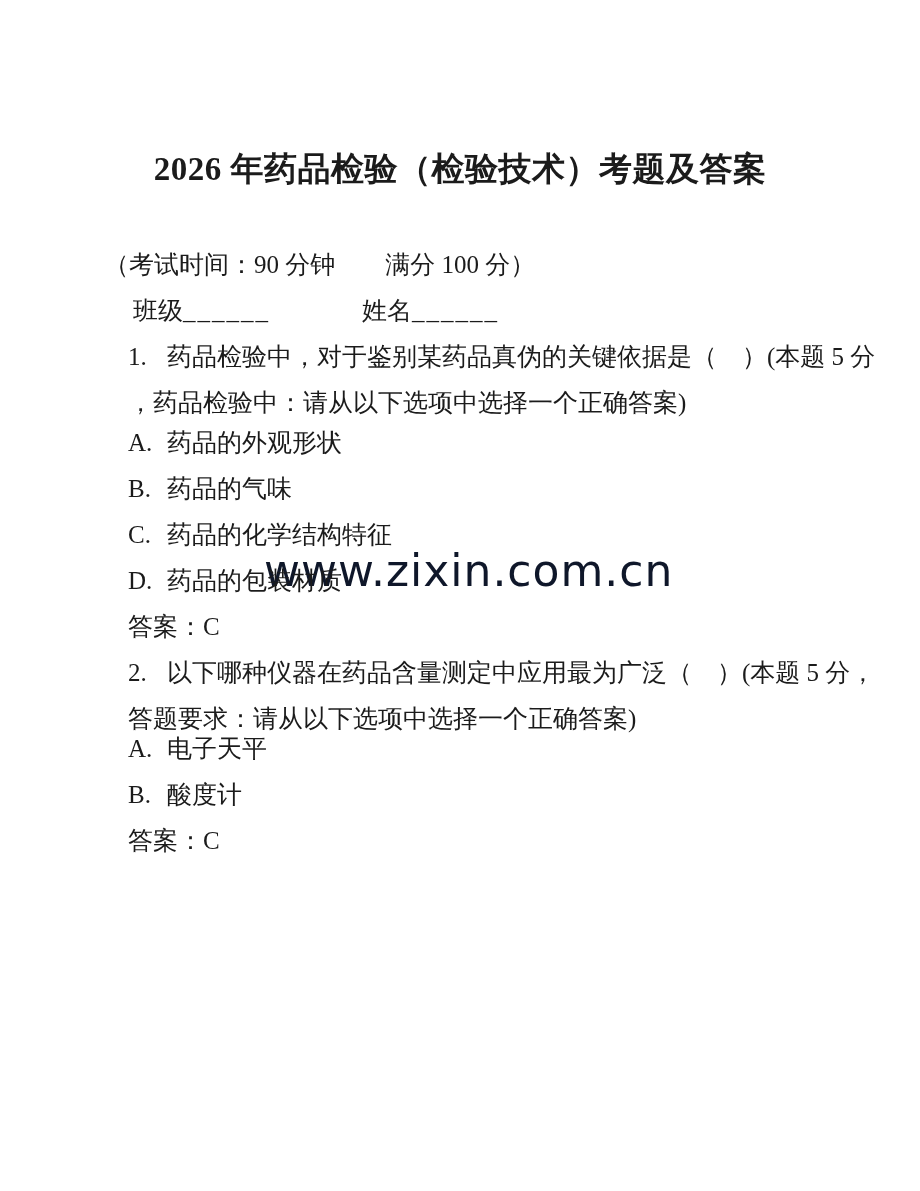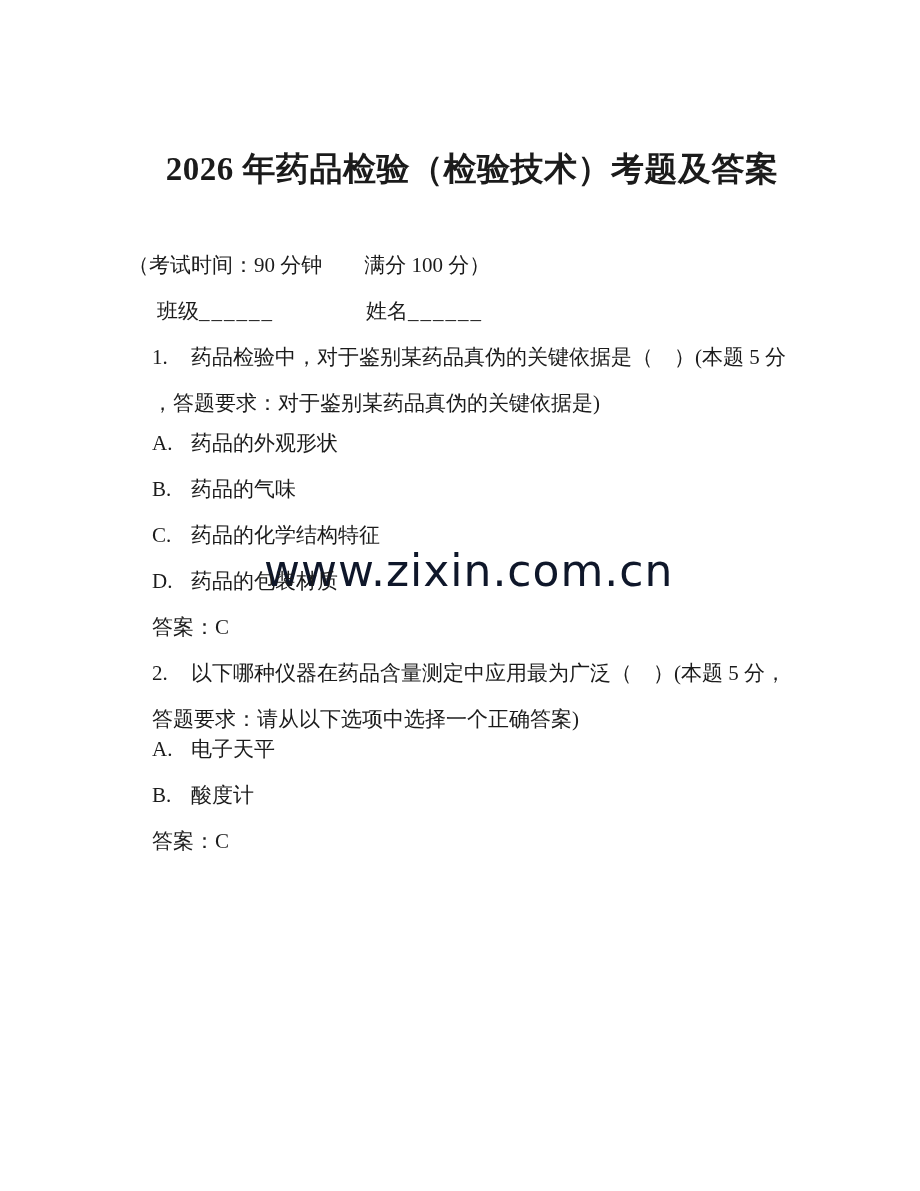--- a/index.html
+++ b/index.html
@@ -15,32 +15,32 @@
     position: absolute;
     left: 264px; top: 549px;
     font-family: "DejaVu Sans", "Liberation Sans", sans-serif;
     font-size: 44px;
     line-height: 1;
     color: #0f172a;
     letter-spacing: 1px;
     z-index: 0;
     white-space: nowrap;
   }
-  .doc { position: relative; z-index: 1; padding-left: 24px; }
+  .doc { position: relative; z-index: 1; }
   .title {
     margin: 150px 0 0 0;
     text-align: center;
     font-size: 33px;
     font-weight: 700;
     letter-spacing: 0.5px;
     line-height: 38px;
   }
   .content {
     margin: 54px 0 0 128px;
-    font-size: 21px;
+    font-size: 25px;
     line-height: 46px;
   }
   .line { white-space: nowrap; }
   .exam-info { margin-left: -24px; }
   .class-line { margin-left: 5px; }
   .blank { letter-spacing: 2px; }
   .name-label { margin-left: 92px; }
   .section-header { margin-top: 46px; padding-left: 17px; }
   .qnum, .opt-label { display: inline-block; width: 39px; }
   .opts-1 { margin-top: -6px; }
@@ -61,21 +61,21 @@
 
     <div class="line class-line">
       <span>班级</span><span class="blank">______</span><span class="name-label">姓名</span><span class="blank">______</span>
     </div>
 
 
     <div>
       <div class="line">
         <span class="qnum">1.</span><span>药品检验中，对于鉴别某药品真伪的关键依据是（　）(本题 5 分</span>
       </div>
-      <div class="line">，答题要求：对于鉴别某药品真伪的关键依据是)</div>
+      <div class="line">，药品检验中：请从以下选项中选择一个正确答案)</div>
 
       <div class="opts-1">
         <div class="line option">
           <span class="opt-label">A.</span><span>药品的外观形状</span>
         </div>
         <div class="line option">
           <span class="opt-label">B.</span><span>药品的气味</span>
         </div>
         <div class="line option">
           <span class="opt-label">C.</span><span>药品的化学结构特征</span>

